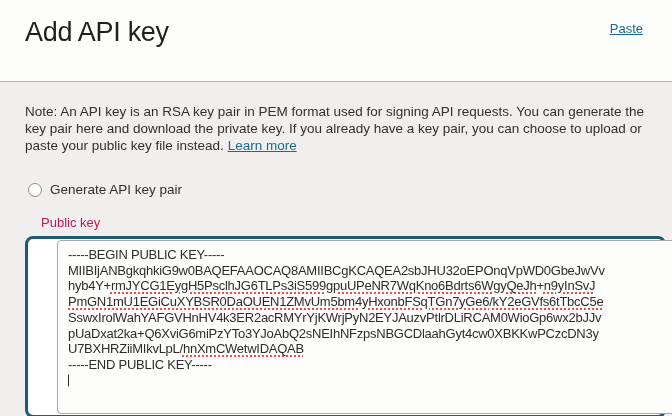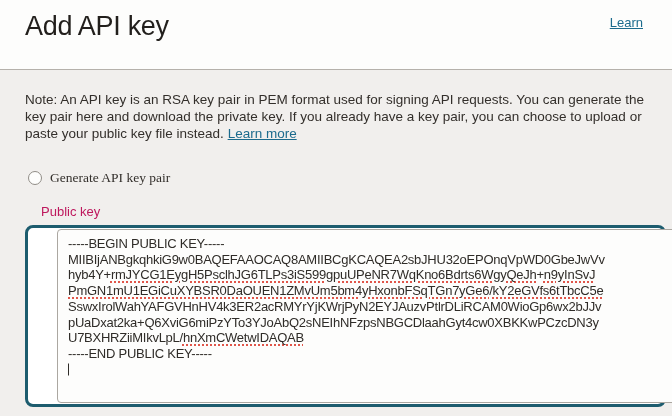--- a/index.html
+++ b/index.html
@@ -7,21 +7,21 @@
     width: 672px; height: 416px;
     background: #f1efed;
     font-family: "Liberation Sans", sans-serif;
     color: #332f2b;
     overflow: hidden;
   }
   .dialog { width: 672px; height: 416px; }
 
   
   .header {
-    height: 70px;
+    height: 82px;
     background: #fdfdfc;
     border-bottom: 1px solid #b5b1ab;
     display: flex; align-items: center; justify-content: space-between;
     padding: 0 29px 16px 25px;
     box-sizing: border-box;
   }
   .title {
     margin: 0;
     font-size: 27px;
     font-weight: 400;
@@ -52,21 +52,20 @@
     text-decoration: underline;
     cursor: pointer;
     margin-top: 27px;
   }
 
   
   .radios {
     display: flex; align-items: center;
     gap: 21px;
     margin: 0 0 18px 3px;
-    font-family: Liberation Serif, serif;
   }
   .radio-option { display: flex; align-items: center; gap: 8px; cursor: pointer; }
   .radio-circle {
     width: 14px; height: 14px;
     border-radius: 50%;
     border: 1px solid #918d87;
     background: #fefefd;
     box-sizing: border-box;
     position: relative;
     flex: 0 0 auto;
@@ -142,21 +141,21 @@
     cursor: nwse-resize;
   }
 </style>
 </head>
 <body>
 
 <div class="dialog">
 
   <div class="header">
     <h1 class="title">Add API key</h1>
-    <a class="help-link">Learn</a>
+    <a class="help-link">Paste</a>
   </div>
 
   <div class="content">
 
     <p class="note"><b>Note:</b><span> An API key is an RSA key pair in PEM format used for signing API requests. You can generate the key pair here and download the private key. If you already have a key pair, you can choose to upload or paste your public key file instead. </span><a class="link">Learn more</a></p>
 
     <div class="radios">
       <label class="radio-option">
         <span class="radio-circle"></span>
         <span class="radio-label">Generate API key pair</span>

